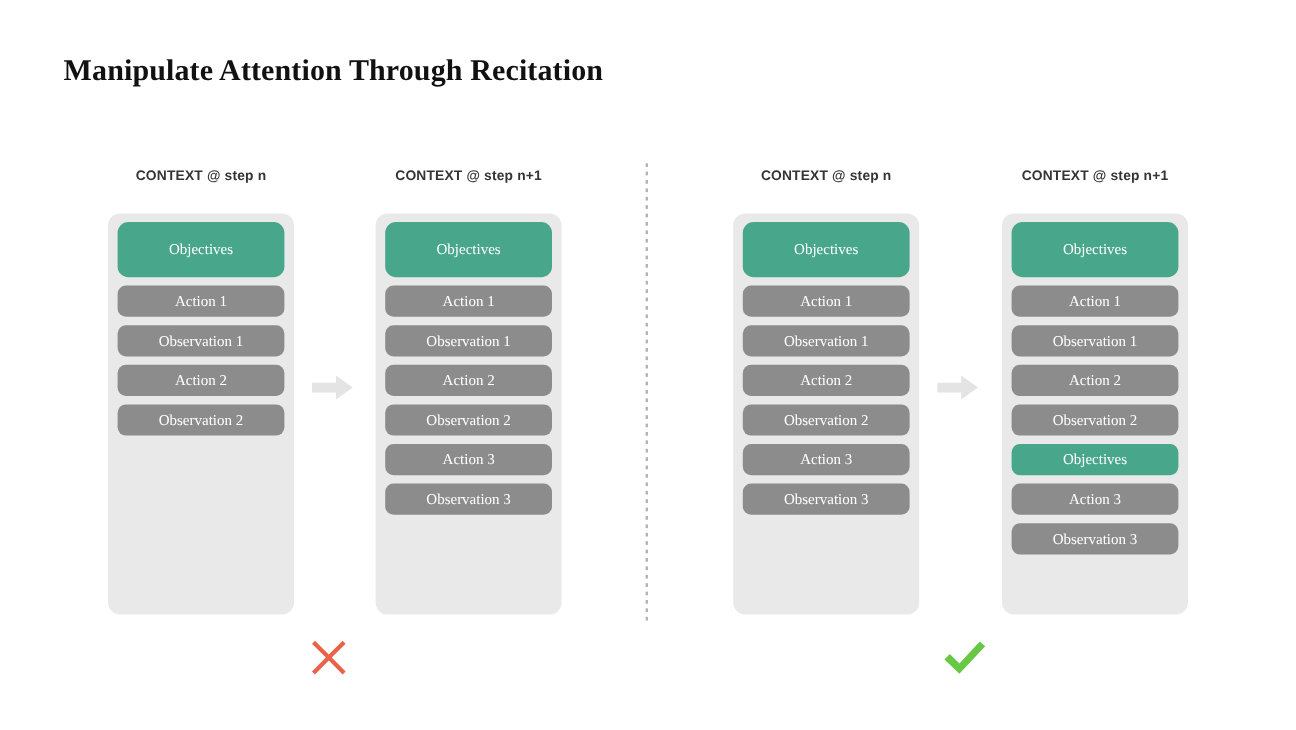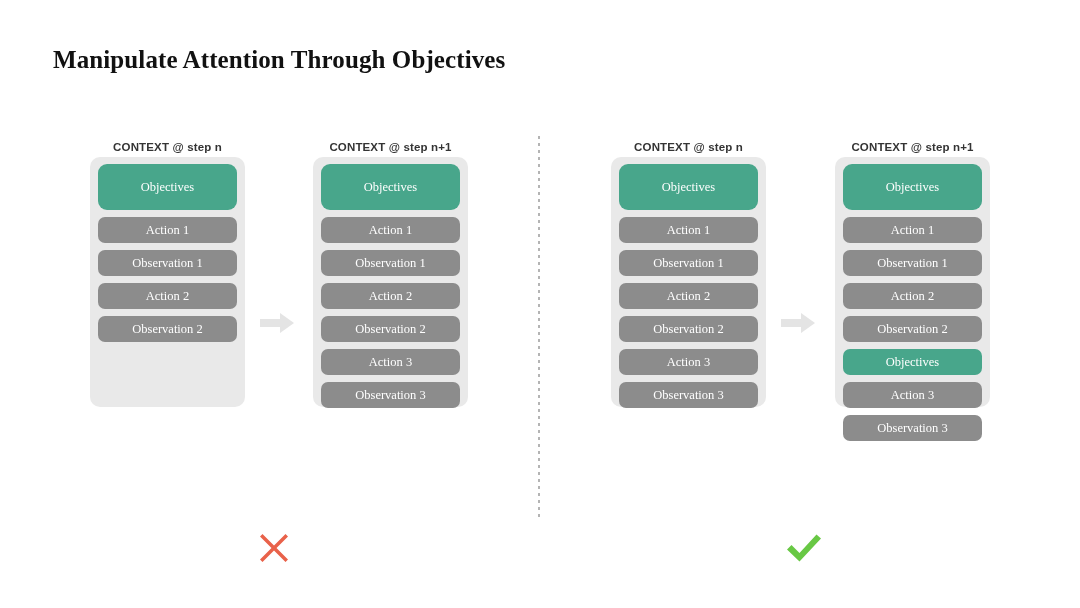--- a/index.html
+++ b/index.html
@@ -55,22 +55,22 @@
     font-size: 11.5px;
     color: #343434;
     text-align: center;
     letter-spacing: 0.15px;
     line-height: 14px;
     height: 14px;
     white-space: nowrap;
     font-weight: bold;
   }
   .panel-body {
-    margin-top: 3px;
-    height: 250px;
+    margin-top: 24px;
+    height: 334px;
     background: #e9e9e9;
     border-radius: 10px;
     padding: 7px 8px;
     box-sizing: border-box;
   }
 
   .ctx-item {
     height: 26px;
     line-height: 26px;
     border-radius: 7px;
@@ -120,21 +120,21 @@
   }
   #verdict-bad  { left: 254px; color: #e9624a; }
   #verdict-good { left: 784px; color: #68c844; }
   .verdict svg { display: block; }
 </style>
 </head>
 <body>
 
 <div id="slide">
 
-  <div id="slide-title">Manipulate Attention Through Objectives</div>
+  <div id="slide-title">Manipulate Attention Through Recitation</div>
 
   <div class="panel" id="panel-0">
     <div class="panel-header">CONTEXT @ step n</div>
     <div class="panel-body">
       <div class="ctx-item teal tall">Objectives</div>
       <div class="ctx-item gray">Action 1</div>
       <div class="ctx-item gray">Observation 1</div>
       <div class="ctx-item gray">Action 2</div>
       <div class="ctx-item gray">Observation 2</div>
     </div>

